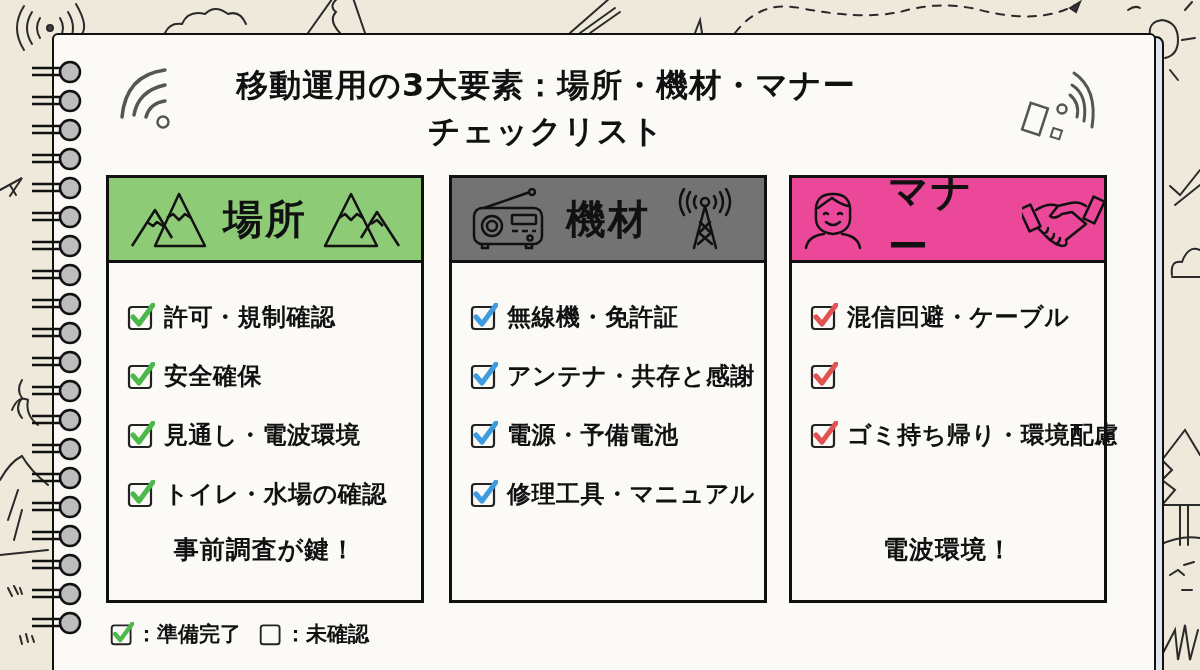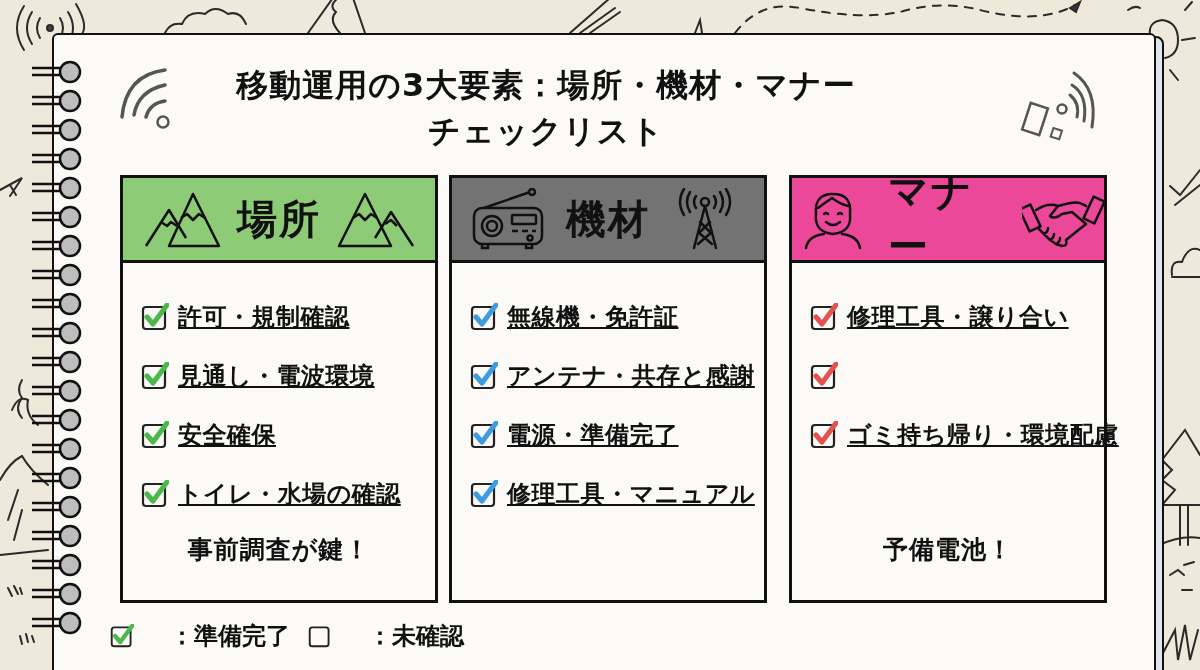--- a/index.html
+++ b/index.html
@@ -38,30 +38,30 @@
   }
   .panel-body {
     position: absolute; left: 0; top: 85px; width: 318px; height: 343px;
     border: 3px solid #111; background: #fbfaf6;
   }
   .panel-title { font-weight: bold; font-size: 40px; letter-spacing: 2px; margin: 0 14px; }
   .head-icon { width: 82px; height: 62px; flex: none; }
   .items { position: absolute; left: 18px; top: 24px; list-style: none; }
   .item { display: flex; align-items: center; height: 59px; }
   .checkbox { width: 28px; height: 28px; flex: none; margin-right: 9px; }
-  .item-label { font-weight: bold; font-size: 24px; letter-spacing: 0.5px; white-space: nowrap; text-decoration: underline; }
+  .item-label { font-weight: bold; font-size: 24px; letter-spacing: 0.5px; white-space: nowrap; }
   .footer-note {
     position: absolute; left: 0; bottom: 34px; width: 100%; text-align: center;
     font-weight: bold; font-size: 25px; letter-spacing: 1px; margin-top: 38px;
   }
 
   
   .legend { position: absolute; left: 110px; top: 620px; display: flex; align-items: center; }
   .legend .checkbox { width: 24px; height: 24px; margin-right: 2px; }
-  .legend-label { font-weight: bold; font-size: 24px; margin-right: 18px; margin-left: 34px; }
+  .legend-label { font-weight: bold; font-size: 21px; margin-right: 18px; }
 </style>
 </head>
 <body>
 
 <svg class="bg-doodles" viewBox="0 0 1200 670" fill="none" stroke="#2a2a2a" stroke-width="2" stroke-linecap="round">
   <g>
     <circle cx="50" cy="28" r="3" fill="#444"></circle>
     <path d="M40 18 Q34 28 40 38"></path>
       <path d="M32 12 Q22 28 32 44"></path>
       <path d="M24 6 Q10 28 24 50"></path>
@@ -219,21 +219,21 @@
   <path d="M50 30 Q60 38 57 52"></path>
     <path d="M52 20 Q68 30 64 56"></path>
     <path d="M54 8 Q78 24 72 62"></path>
 </svg>
 
 <h1 class="title">
   <div>移動運用の3大要素：場所・機材・マナー</div>
   <div>チェックリスト</div>
 </h1>
 
-<section class="panel" style="left:120px">
+<section class="panel" style="left:106px">
   <div class="panel-head" style="background:#8dcb76">
     <svg class="head-icon" viewBox="0 0 82 62" fill="none" stroke="#111" stroke-width="2.5" stroke-linejoin="round">
       <path d="M5 58 L28 22 L45 50"></path>
         <path d="M20 34 L26 38 L30 34 L36 38"></path>
       <path d="M28 58 L52 6 L78 58 Z"></path>
         <path d="M40 30 L46 26 L52 32 L58 26 L64 30"></path>
     </svg>
     <span class="panel-title">場所</span>
     <svg class="head-icon" viewBox="0 0 82 62" fill="none" stroke="#111" stroke-width="2.5" stroke-linejoin="round">
       <path d="M4 58 L30 6 L56 58 Z"></path>
@@ -249,28 +249,28 @@
             <rect x="2" y="4" width="22" height="22" rx="3" fill="none" stroke="#222" stroke-width="2.2"></rect>
             <path d="M6 14 L12 21 L26 2" fill="none" stroke="#4cb84c" stroke-width="5" stroke-linecap="round" stroke-linejoin="round"></path>
           </svg>
         <span class="item-label">許可・規制確認</span>
       </li>
       <li class="item">
         <svg class="checkbox" viewBox="0 0 28 28">
             <rect x="2" y="4" width="22" height="22" rx="3" fill="none" stroke="#222" stroke-width="2.2"></rect>
             <path d="M6 14 L12 21 L26 2" fill="none" stroke="#4cb84c" stroke-width="5" stroke-linecap="round" stroke-linejoin="round"></path>
           </svg>
+        <span class="item-label">安全確保</span>
+      </li>
+      <li class="item">
+        <svg class="checkbox" viewBox="0 0 28 28">
+            <rect x="2" y="4" width="22" height="22" rx="3" fill="none" stroke="#222" stroke-width="2.2"></rect>
+            <path d="M6 14 L12 21 L26 2" fill="none" stroke="#4cb84c" stroke-width="5" stroke-linecap="round" stroke-linejoin="round"></path>
+          </svg>
         <span class="item-label">見通し・電波環境</span>
-      </li>
-      <li class="item">
-        <svg class="checkbox" viewBox="0 0 28 28">
-            <rect x="2" y="4" width="22" height="22" rx="3" fill="none" stroke="#222" stroke-width="2.2"></rect>
-            <path d="M6 14 L12 21 L26 2" fill="none" stroke="#4cb84c" stroke-width="5" stroke-linecap="round" stroke-linejoin="round"></path>
-          </svg>
-        <span class="item-label">安全確保</span>
       </li>
       <li class="item">
         <svg class="checkbox" viewBox="0 0 28 28">
             <rect x="2" y="4" width="22" height="22" rx="3" fill="none" stroke="#222" stroke-width="2.2"></rect>
             <path d="M6 14 L12 21 L26 2" fill="none" stroke="#4cb84c" stroke-width="5" stroke-linecap="round" stroke-linejoin="round"></path>
           </svg>
         <span class="item-label">トイレ・水場の確認</span>
       </li>
     </ul>
     <div class="footer-note">事前調査が鍵！</div>
@@ -311,21 +311,21 @@
             <rect x="2" y="4" width="22" height="22" rx="3" fill="none" stroke="#222" stroke-width="2.2"></rect>
             <path d="M6 14 L12 21 L26 2" fill="none" stroke="#3d9be0" stroke-width="5" stroke-linecap="round" stroke-linejoin="round"></path>
           </svg>
         <span class="item-label">アンテナ・共存と感謝</span>
       </li>
       <li class="item">
         <svg class="checkbox" viewBox="0 0 28 28">
             <rect x="2" y="4" width="22" height="22" rx="3" fill="none" stroke="#222" stroke-width="2.2"></rect>
             <path d="M6 14 L12 21 L26 2" fill="none" stroke="#3d9be0" stroke-width="5" stroke-linecap="round" stroke-linejoin="round"></path>
           </svg>
-        <span class="item-label">電源・準備完了</span>
+        <span class="item-label">電源・予備電池</span>
       </li>
       <li class="item">
         <svg class="checkbox" viewBox="0 0 28 28">
             <rect x="2" y="4" width="22" height="22" rx="3" fill="none" stroke="#222" stroke-width="2.2"></rect>
             <path d="M6 14 L12 21 L26 2" fill="none" stroke="#3d9be0" stroke-width="5" stroke-linecap="round" stroke-linejoin="round"></path>
           </svg>
         <span class="item-label">修理工具・マニュアル</span>
       </li>
     </ul>
   </div>
@@ -349,37 +349,37 @@
       <path d="M16 40 L22 46 Q26 44 26 40 M22 46 L28 52 Q32 50 32 46 M28 52 L34 56 Q38 54 38 50 M34 56 L40 58 Q46 58 44 52 L64 36"></path>
     </svg>
   </div>
   <div class="panel-body">
     <ul class="items">
       <li class="item">
         <svg class="checkbox" viewBox="0 0 28 28">
             <rect x="2" y="4" width="22" height="22" rx="3" fill="none" stroke="#222" stroke-width="2.2"></rect>
             <path d="M6 14 L12 21 L26 2" fill="none" stroke="#e25252" stroke-width="5" stroke-linecap="round" stroke-linejoin="round"></path>
           </svg>
-        <span class="item-label">修理工具・譲り合い</span>
+        <span class="item-label">混信回避・ケーブル</span>
       </li>
       <li class="item">
         <svg class="checkbox" viewBox="0 0 28 28">
             <rect x="2" y="4" width="22" height="22" rx="3" fill="none" stroke="#222" stroke-width="2.2"></rect>
             <path d="M6 14 L12 21 L26 2" fill="none" stroke="#e25252" stroke-width="5" stroke-linecap="round" stroke-linejoin="round"></path>
           </svg>
       </li>
       <li class="item">
         <svg class="checkbox" viewBox="0 0 28 28">
             <rect x="2" y="4" width="22" height="22" rx="3" fill="none" stroke="#222" stroke-width="2.2"></rect>
             <path d="M6 14 L12 21 L26 2" fill="none" stroke="#e25252" stroke-width="5" stroke-linecap="round" stroke-linejoin="round"></path>
           </svg>
         <span class="item-label">ゴミ持ち帰り・環境配慮</span>
       </li>
     </ul>
-    <div class="footer-note">予備電池！</div>
+    <div class="footer-note">電波環境！</div>
   </div>
 </section>
 
 <div class="legend">
   <svg class="checkbox" viewBox="0 0 28 28">
       <rect x="2" y="4" width="22" height="22" rx="3" fill="none" stroke="#222" stroke-width="2.2"></rect>
       <path d="M6 14 L12 21 L26 2" fill="none" stroke="#4cb84c" stroke-width="5" stroke-linecap="round" stroke-linejoin="round"></path>
     </svg>
   <span class="legend-label">：準備完了</span>
   <svg class="checkbox" viewBox="0 0 28 28">

